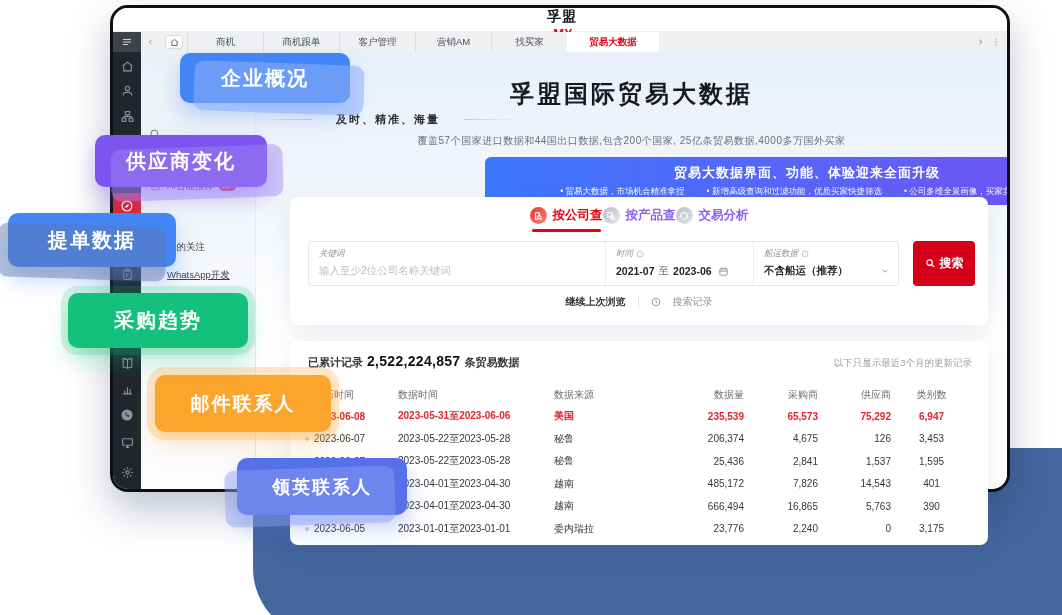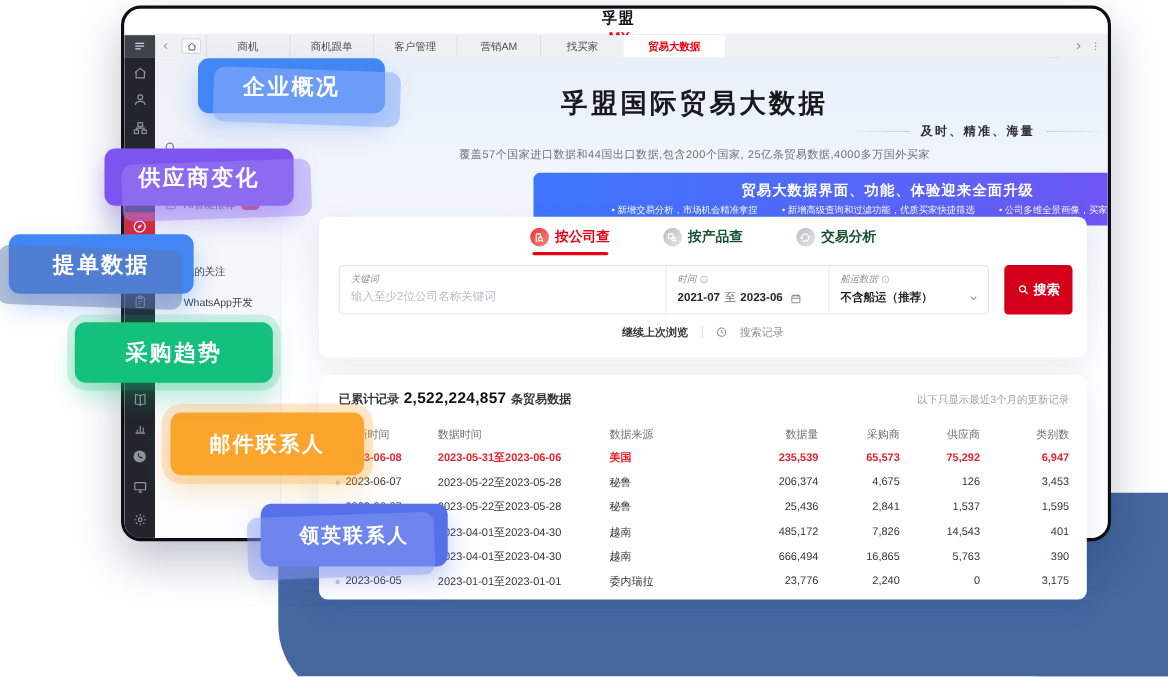--- a/index.html
+++ b/index.html
@@ -55,39 +55,39 @@
   .sidebar { position:absolute; left:28px; top:44px; width:115px; height:437px; background:linear-gradient(180deg,#edf1f7 0%,#f7f9fc 60%,#fdfdfe 100%); border-right:1px solid #e8ebef; }
   .sb-row { position:absolute; left:8px; display:flex; align-items:center; gap:5px; font-size:9.5px; color:#3c4046; }
   .sb-ico { width:13px; height:13px; color:#7d838b; display:flex; align-items:center; justify-content:center; }
   .sb-active { background:#fbe9e9; border-radius:4px; padding:3px 6px; }
   .sb-active .sb-ico { color:#e0252d; }
   .mini-badge { background:#e8332c; color:#fff; font-size:6.5px; font-weight:bold; border-radius:6px; padding:1px 3px; line-height:1; }
 
   
   .main { position:absolute; left:143px; top:44px; width:751px; height:437px; background:linear-gradient(180deg,#e9f0fa 0%,#f3f7fc 34%,#ffffff 62%); }
   .hero-title { position:absolute; left:0; top:26px; width:100%; text-align:center; font-size:24px; font-weight:bold; color:#17191d; letter-spacing:3px; }
-  .hero-sub { position:absolute; left:0; top:60px; width:100%; display:flex; align-items:center; justify-content:flex-end; gap:10px; }
+  .hero-sub { position:absolute; left:0; top:60px; width:100%; display:flex; align-items:center; justify-content:flex-start; gap:24px; }
   .hero-sub .line { width:56px; height:1px; background:linear-gradient(90deg,transparent,#c3cbd6); }
   .hero-sub .line.r { background:linear-gradient(90deg,#c3cbd6,transparent); }
   .hero-sub .txt { font-size:11px; font-weight:bold; color:#2b2e33; letter-spacing:2px; }
   .hero-desc { position:absolute; left:0; top:82px; width:100%; text-align:center; font-size:10px; color:#6b7077; letter-spacing:.5px; }
 
   .banner { position:absolute; left:229px; top:105px; width:644px; height:48px; border-radius:6px;
             background:linear-gradient(90deg,#3d76fd 0%,#5a63f7 55%,#7b4cf0 100%); color:#fff; overflow:hidden; }
   .banner-title { position:absolute; top:7px; left:0; width:100%; text-align:center; font-size:13px; font-weight:bold; letter-spacing:1px; }
   .banner-points { position:absolute; top:29px; left:0; width:100%; display:flex; justify-content:center; gap:22px; font-size:8.5px; color:rgba(255,255,255,.95); }
   .banner-points span::before { content:"• "; }
 
   
   .card { position:absolute; background:#fff; border-radius:8px; box-shadow:0 8px 24px rgba(40,70,130,.10); z-index:6; }
   .search-card { left:290px; top:197px; width:698px; height:128px; }
   .stats-card { left:290px; top:341px; width:698px; height:204px; overflow:hidden; }
 
-  .stabs { position:absolute; top:10px; left:0; width:100%; display:flex; justify-content:center; gap:48px; }
-  .stab { display:flex; align-items:center; gap:6px; font-size:12.5px; font-weight:bold; color:#14532d; padding-bottom:8px; position:relative; }
+  .stabs { position:absolute; top:10px; left:0; width:100%; display:flex; justify-content:center; }
+  .stab { display:flex; align-items:center; gap:6px; font-size:12.5px; font-weight:bold; color:#8b5cf6; padding-bottom:8px; position:relative; }
   .stab .tico { width:17px; height:17px; border-radius:50%; display:flex; align-items:center; justify-content:center; color:#fff;
                 background:linear-gradient(135deg,#b9bec5,#e3e6ea); }
   .stab.active { color:#e60012; }
   .stab.active .tico { background:linear-gradient(135deg,#e8332c,#f7867f); }
   .stab.active::after { content:""; position:absolute; left:2px; right:2px; bottom:0; height:3px; background:#e60012; border-radius:2px; }
 
   .form-row { position:absolute; left:18px; top:44px; width:591px; height:45px; border:1px solid #e3e5e8; border-radius:4px; display:flex; background:#fff; }
   .f-cell { padding:6px 10px 0 10px; position:relative; }
   .f-key { width:296px; }
   .f-time { width:148px; border-left:1px solid #ececee; }
@@ -119,21 +119,21 @@
   .t-row.hl { color:#e0252d; font-weight:bold; }
   .c-dot { width:14px; display:flex; justify-content:center; }
   .rdot { width:4px; height:4px; border-radius:50%; background:#c6ccd3; }
   .t-row.hl .rdot { background:#e0252d; }
   .c-upd { width:84px; }
   .c-per { width:156px; }
   .c-src { width:110px; }
   .c-vol { width:80px; text-align:right; }
   .c-buy { width:74px; text-align:right; }
   .c-sup { width:73px; text-align:right; }
-  .c-cat { flex:1; text-align:right; }
+  .c-cat { flex:1; text-align:center; }
   .t-head .c-upd { padding-left:0; }
 
   
   .flabel { position:absolute; z-index:20; display:flex; align-items:center; justify-content:center;
             color:#fff; font-weight:600; border-radius:10px; letter-spacing:2px; }
   .flabel::before { content:""; position:absolute; z-index:-1; inset:0; border-radius:10px; }
   .l-company  { left:180px; top:53px;  width:170px; height:50px; font-size:20px; background:#4285f5; box-shadow:0 12px 22px rgba(66,133,245,.35); }
   .l-company::before  { transform:translate(14px,10px) rotate(2deg); background:rgba(140,175,250,.55); }
   .l-supplier { left:95px;  top:135px; width:172px; height:52px; font-size:20px; background:#7d55ee; box-shadow:0 12px 22px rgba(125,85,238,.35); }
   .l-supplier::before { transform:translate(16px,12px) rotate(-2deg); background:rgba(160,135,245,.45); }
@@ -362,41 +362,41 @@
           <span class="mini-badge">99+</span>
         </div>
         <div class="sb-row" style="top:189px;">
           <span class="sb-ico">
             <svg width="13" height="13" viewBox="0 0 24 24" fill="none" stroke="currentColor" stroke-width="2">
                 <path d="M12 3l2.7 5.8 6.3.8-4.6 4.3 1.2 6.1L12 17l-5.6 3 1.2-6.1L3 9.6l6.3-.8z"></path>
               </svg>
             </span>
           <span>我的关注</span>
         </div>
-        <div class="sb-row" style="top:217px; left:26px;">
+        <div class="sb-row" style="top:217px; left:26px;text-decoration:underline;">
           <span>WhatsApp开发</span>
         </div>
         <div class="sb-row" style="top:247px; left:26px;">
           <span>kp直达</span>
         </div>
       </div>
 
       <div class="main">
         <div class="hero-title">孚盟国际贸易大数据</div>
         <div class="hero-sub">
           <span class="line"></span>
           <span class="txt">及时、精准、海量</span>
           <span class="line r"></span>
         </div>
         <div class="hero-desc">覆盖57个国家进口数据和44国出口数据,包含200个国家, 25亿条贸易数据,4000多万国外买家</div>
 
         <div class="banner">
           <div class="banner-title">贸易大数据界面、功能、体验迎来全面升级</div>
           <div class="banner-points">
-            <span>新增交易分析，市场机会精准拿捏</span>
+            <span>贸易大数据，市场机会精准拿捏</span>
             <span>新增高级查询和过滤功能，优质买家快捷筛选</span>
             <span>公司多维全景画像，买家实力轻松透析</span>
           </div>
 
         </div>
       </div>
 
     </div>
   </div>
 

